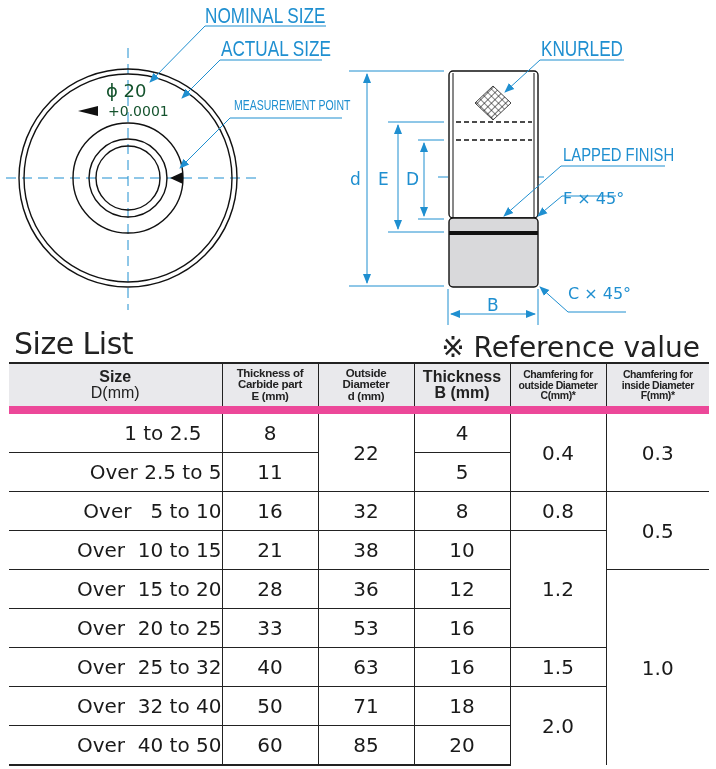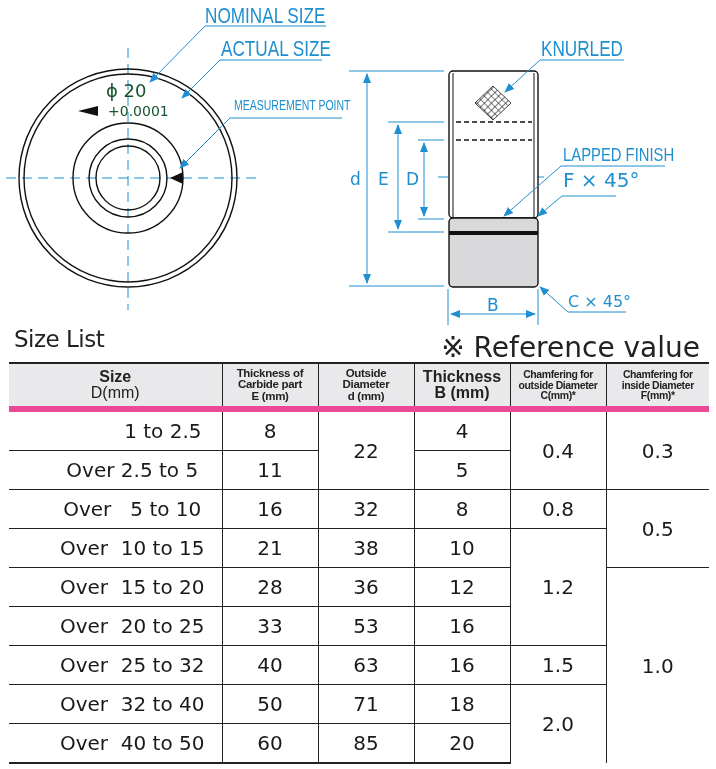--- a/index.html
+++ b/index.html
@@ -2,27 +2,27 @@
 <html><head>
 <meta charset="utf-8">
 <style>
   html,body{margin:0;padding:0;background:#ffffff;}
   body{width:716px;height:769px;position:relative;overflow:hidden;font-family:"Liberation Sans",sans-serif;color:#1a1a1a;}
   .diagram{position:absolute;left:0;top:0;width:716px;height:330px;}
   .diagram svg{position:absolute;left:0;top:0;}
   .lbl{position:absolute;font-family:"Liberation Sans",sans-serif;color:#1f8fd0;white-space:nowrap;transform:scaleX(0.78);transform-origin:left top;line-height:1;}
   .dim{position:absolute;font-family:"DejaVu Sans",sans-serif;color:#1f8fd0;line-height:1;}
   .blk{position:absolute;font-family:"DejaVu Sans",sans-serif;color:#14532d;line-height:1;}
-  .title{position:absolute;left:14px;top:326px;font-size:23px;color:#222;font-family:"DejaVu Sans",sans-serif;letter-spacing:-0.5px;}
+  .title{position:absolute;left:14px;top:326px;font-size:30px;color:#222;font-family:"DejaVu Sans",sans-serif;letter-spacing:-0.5px;}
   .note{position:absolute;right:16px;top:331px;font-size:28px;color:#222;font-family:"DejaVu Sans",sans-serif;}
   table{position:absolute;left:9px;top:362px;width:700px;border-collapse:collapse;table-layout:fixed;}
-  th{background:#e9e9ec;border-top:2px solid #222;border-bottom:6px solid #ec4899;border-left:1px solid #222;font-weight:bold;text-align:center;line-height:1.0;padding:0;height:42px;color:#222;}
+  th{background:#e9e9ec;border-top:2px solid #222;border-bottom:8px solid #ec4899;border-left:1px solid #222;font-weight:bold;text-align:center;line-height:1.0;padding:0;height:42px;color:#222;}
   th:first-child{border-left:none;}
   td{border-top:1px solid #222;border-left:1px solid #222;text-align:center;height:38px;padding:0;font-size:20px;font-family:"DejaVu Sans",sans-serif;color:#1a1a1a;}
-  td.first{border-left:none;text-align:center;padding-left:34px;white-space:pre;}
+  td.first{border-left:none;text-align:right;padding-left:34px;white-space:pre;}
   td.first.right{text-align:right;padding-left:0;padding-right:20px;}
   tr:last-child td{border-bottom:2px solid #222;}
   .h-big{font-size:16px;}
   .h-sm{font-size:11.5px;letter-spacing:-0.3px;}
   .h-xs{font-size:10.5px;letter-spacing:-0.4px;}
 </style>
 </head>
 <body>
 
 <div class="diagram">
@@ -97,22 +97,22 @@
   </svg>
 
   <div class="lbl" style="left:205px;top:5px;font-size:22px;">NOMINAL SIZE</div>
   <div class="lbl" style="left:221px;top:38px;font-size:22px;">ACTUAL SIZE</div>
   <div class="lbl" style="left:234px;top:97px;font-size:15px;transform:scaleX(0.7);">MEASUREMENT POINT</div>
   <div class="blk" style="left:106px;top:82px;font-size:18px;">ϕ 20</div>
   <div class="blk" style="left:108px;top:104px;font-size:14px;">+0.0001</div>
 
   <div class="lbl" style="left:541px;top:38px;font-size:22px;">KNURLED</div>
   <div class="lbl" style="left:563px;top:145px;font-size:19px;">LAPPED FINISH</div>
-  <div class="dim" style="left:563px;top:170px;font-size:20px;">F × 45°</div>
-  <div class="dim" style="left:568px;top:294px;font-size:16px;">C × 45°</div>
+  <div class="dim" style="left:563px;top:191px;font-size:16px;">F × 45°</div>
+  <div class="dim" style="left:568px;top:286px;font-size:16px;">C × 45°</div>
   <div class="dim" style="left:350px;top:171px;font-size:17px;">d</div>
   <div class="dim" style="left:378px;top:171px;font-size:17px;">E</div>
   <div class="dim" style="left:406px;top:171px;font-size:17px;">D</div>
   <div class="dim" style="left:487px;top:297px;font-size:17px;">B</div>
 </div>
 
 <div class="title">Size List</div>
 <div class="note">※ Reference value</div>
 
 <table>

